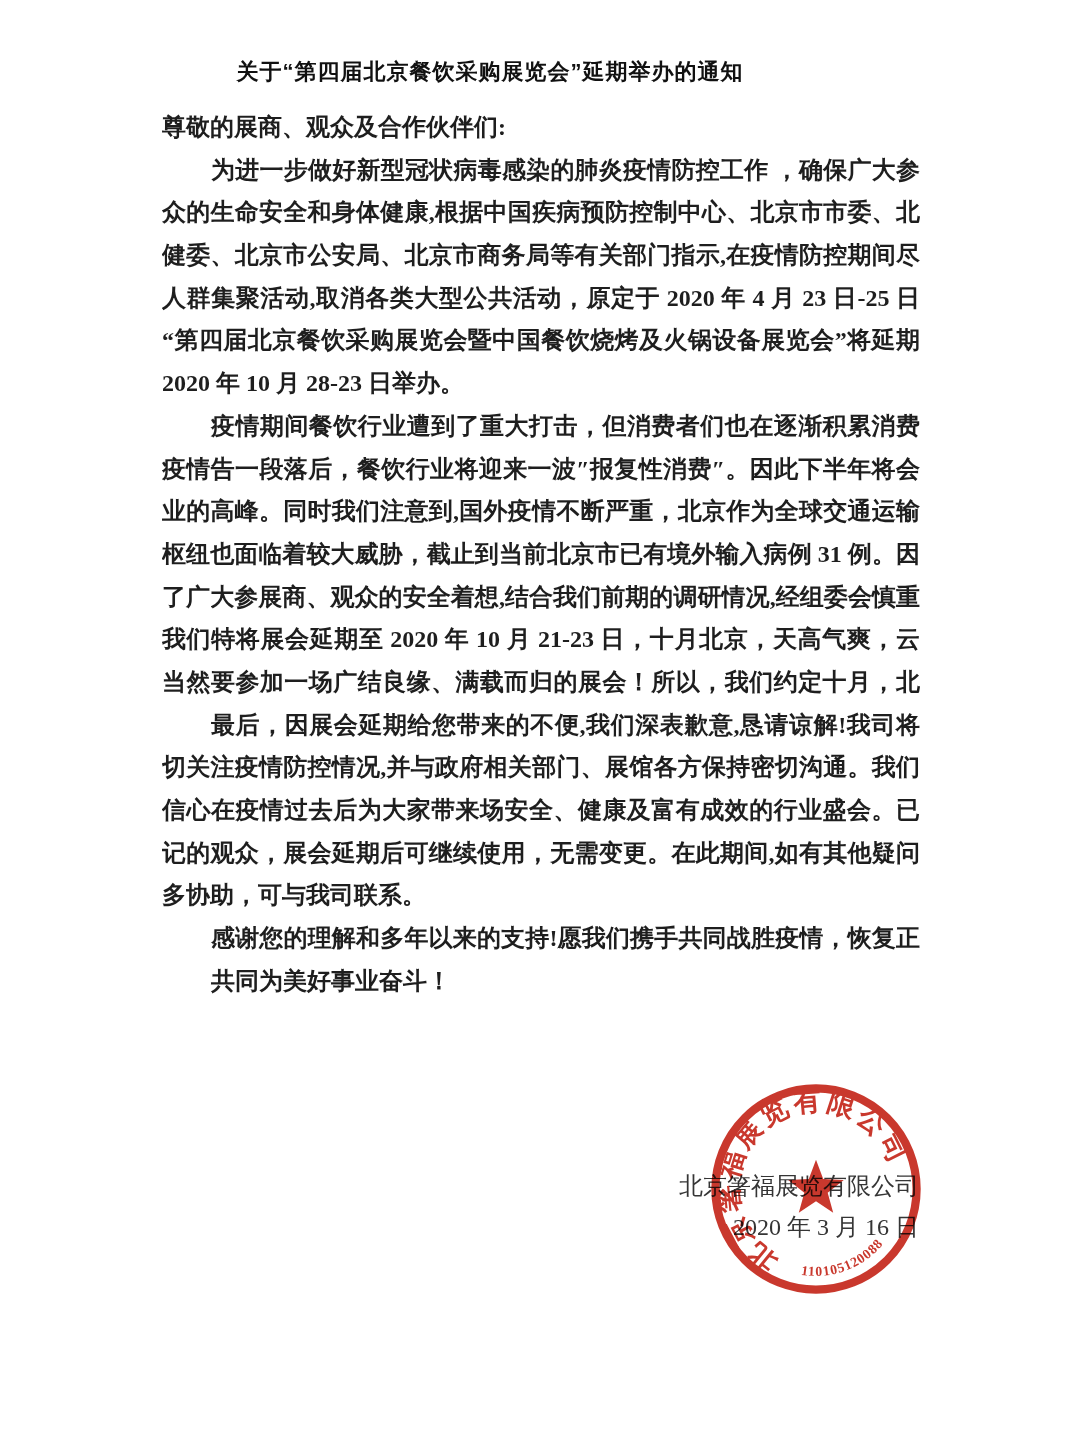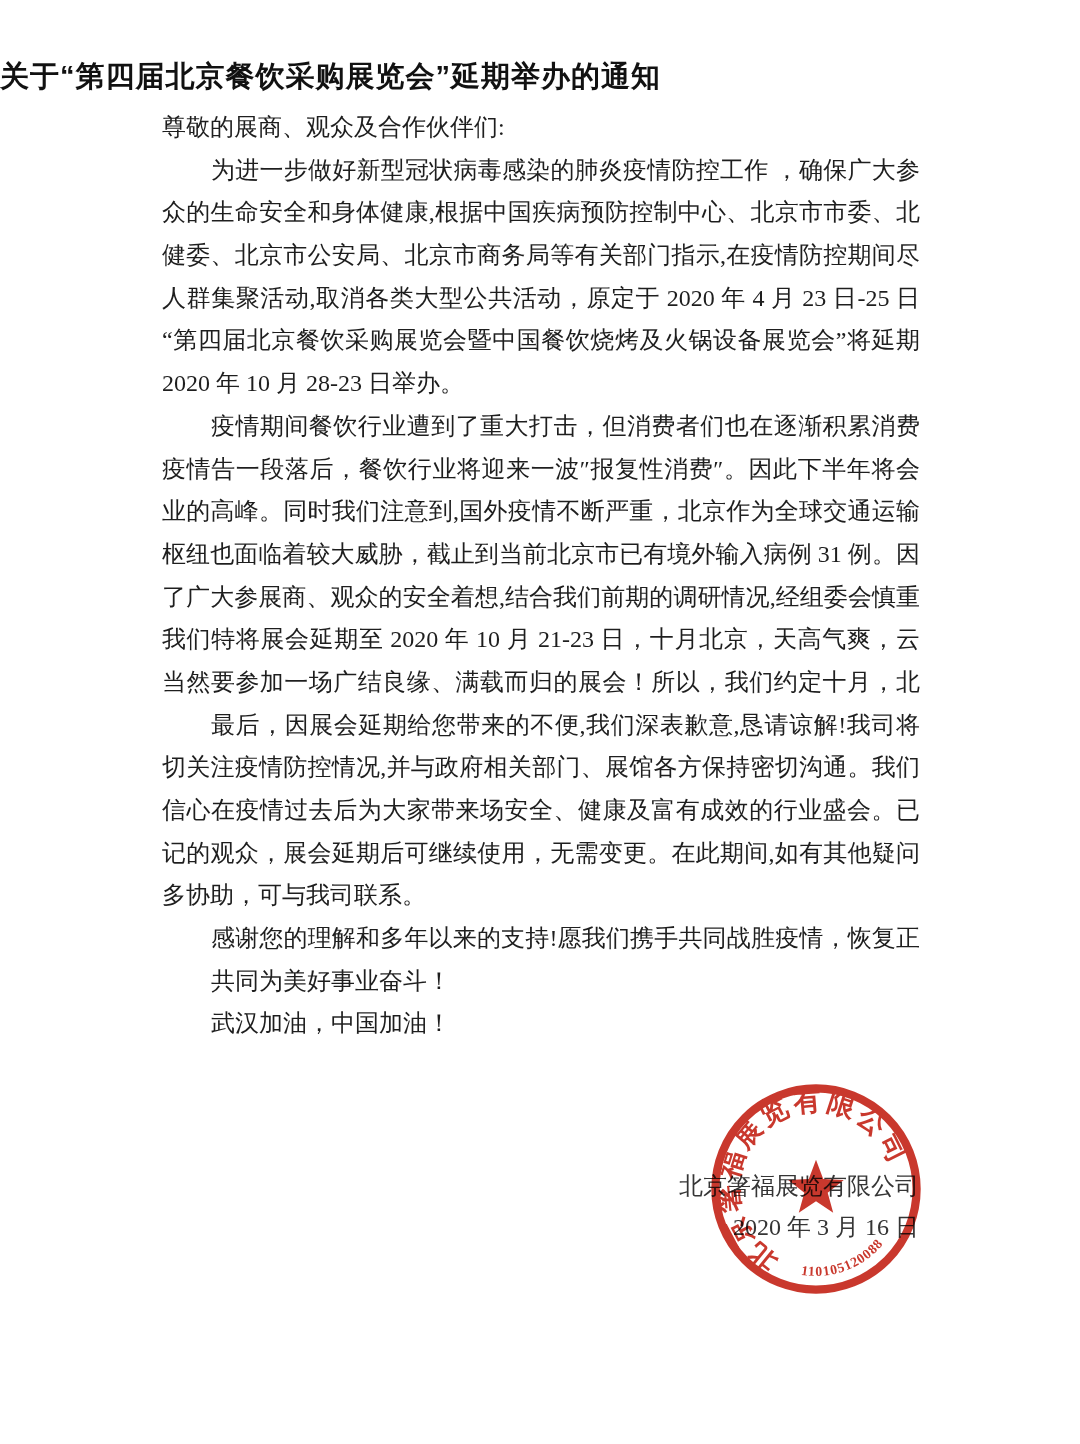--- a/index.html
+++ b/index.html
@@ -6,32 +6,32 @@
   .page{
     position:relative;
     width:1080px;height:1444px;
     background:#ffffff;
     font-family:"Liberation Serif","DejaVu Serif",serif;
     color:#1e1e1e;
     overflow:hidden;
   }
   .doc-title{
     position:absolute;top:57px;left:0;width:980px;
-    text-align:left;
+    text-align:center;
     font-family:"Liberation Sans","DejaVu Sans",sans-serif;
-    font-weight:bold;font-size:29px;letter-spacing:1px;color:#111;
+    font-weight:bold;font-size:22px;letter-spacing:1px;color:#111;
     white-space:nowrap;
   }
   .body-text{
     position:absolute;left:162px;top:106px;width:758px;
     font-size:24px;
   }
   .line{
     height:42.7px;line-height:42.7px;
-    overflow:hidden;white-space:normal;
+    overflow:hidden;white-space:normal;font-weight:bold;
   }
   .line.j{text-align:justify;text-align-last:justify;}
   .line.ind{text-indent:49px;}
   .signature{
     position:absolute;right:161px;top:1166px;
     text-align:right;font-size:24px;line-height:41px;color:#353535;
     z-index:1;
   }
   .sig-line{white-space:nowrap;}
   .stamp{
@@ -66,21 +66,20 @@
         <div class="line j">了广大参展商、观众的安全着想,结合我们前期的调研情况,经组委会慎重考虑，</div>
         <div class="line j">我们特将展会延期至 2020 年 10 月 21-23 日，十月北京，天高气爽，云淡风轻，</div>
         <div class="line j">当然要参加一场广结良缘、满载而归的展会！所以，我们约定十月，北京亦创国</div>
         <div class="line j ind">最后，因展会延期给您带来的不便,我们深表歉意,恳请谅解!我司将持续密</div>
         <div class="line j">切关注疫情防控情况,并与政府相关部门、展馆各方保持密切沟通。我们非常有</div>
         <div class="line j">信心在疫情过去后为大家带来场安全、健康及富有成效的行业盛会。已经注册登</div>
         <div class="line j">记的观众，展会延期后可继续使用，无需变更。在此期间,如有其他疑问或需更</div>
         <div class="line">多协助，可与我司联系。</div>
         <div class="line j ind">感谢您的理解和多年以来的支持!愿我们携手共同战胜疫情，恢复正常的工</div>
         <div class="line ind">共同为美好事业奋斗！</div>
-        <div class="line ind">武汉加油，中国加油！</div>
       </div>
   </div>
 
   <div class="signature">
     <div class="sig-line">北京箸福展览有限公司</div>
     <div class="sig-line">2020 年 3 月 16 日</div>
   </div>
 
   <div class="stamp">
     <svg viewBox="0 0 234 234" xmlns="http://www.w3.org/2000/svg">

